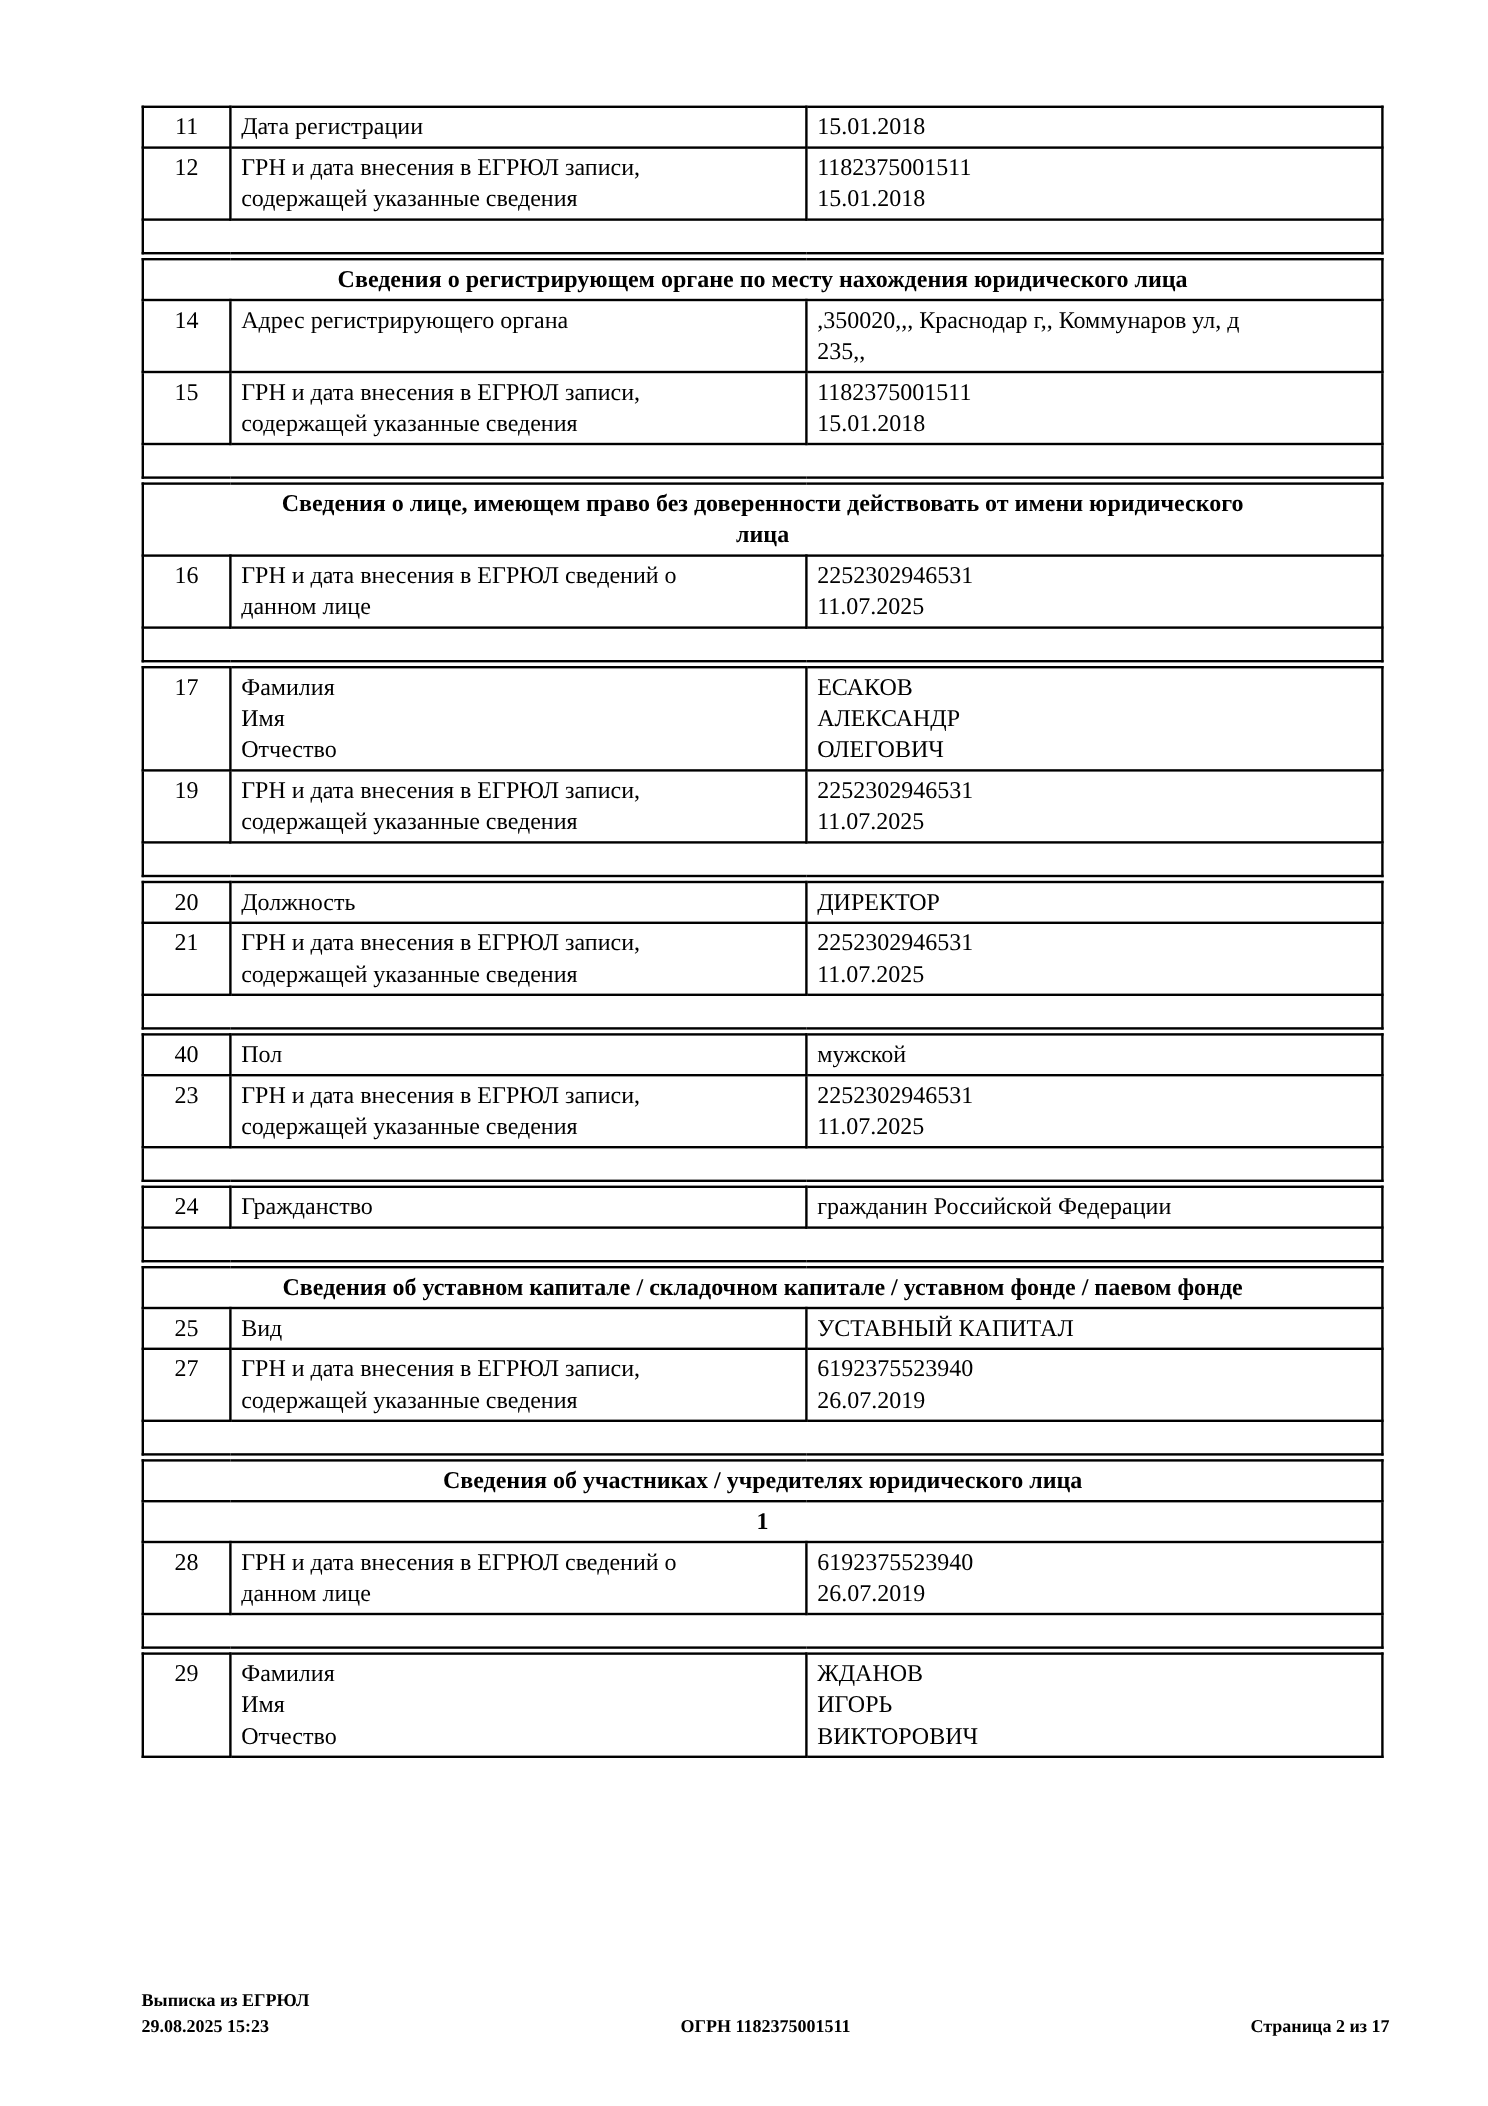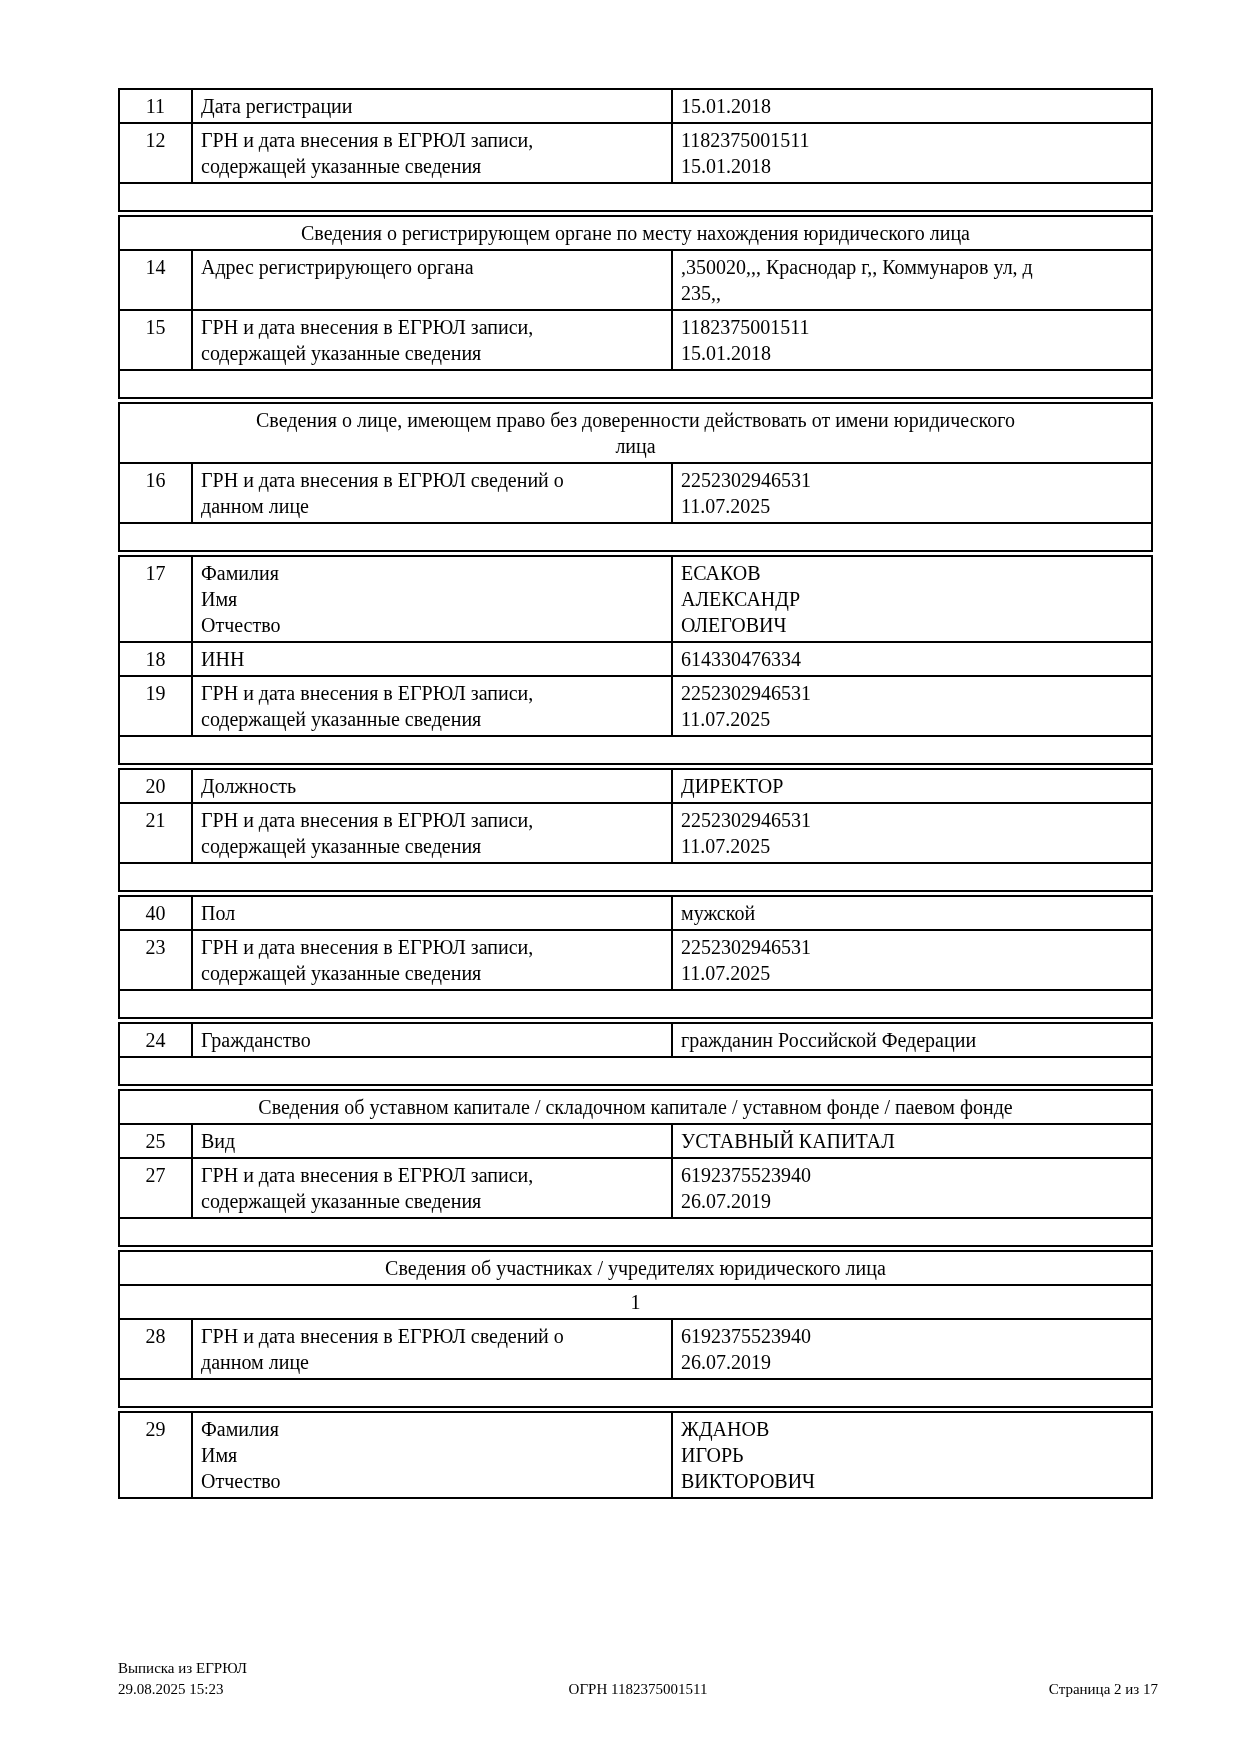--- a/index.html
+++ b/index.html
@@ -31,30 +31,31 @@
     vertical-align: top;
     font-size: 20px;
     line-height: 26px;
     white-space: pre-line;
     overflow: hidden;
   }
   col.c-num { width: 73px; }
   col.c-lbl { width: 480px; }
   col.c-val { width: 480px; }
   td.num { text-align: center; padding-left: 2px; padding-right: 2px; }
-  td.sect-h { font-weight: normal; text-align: center; }
+  td.sect-h { font-weight: bold; text-align: center; }
   td.spacer { height: 20px; padding: 0; }
   .footer {
     position: absolute;
     left: 118px;
     top: 1658px;
     width: 1040px;
     height: 42px;
     font-size: 15px;
     line-height: 21px;
+    font-weight: bold;
   }
   .f-left { position: absolute; left: 0; bottom: 0; }
   .f-center { position: absolute; left: 50%; transform: translateX(-50%); bottom: 0; }
   .f-right { position: absolute; right: 0; bottom: 0; text-align: center; }
 </style>
 </head>
 <body>
 
 <div class="page">
   <div class="content">
@@ -145,25 +146,20 @@
         </colgroup>
       <tbody>
           <tr>
         <td class="num">17</td>
         <td class="lbl">Фамилия
 Имя
 Отчество</td>
         <td class="val">ЕСАКОВ
 АЛЕКСАНДР
 ОЛЕГОВИЧ</td>
-      </tr>
-      <tr>
-        <td class="num">18</td>
-        <td class="lbl">ИНН</td>
-        <td class="val">614330476334</td>
       </tr>
       <tr>
         <td class="num">19</td>
         <td class="lbl">ГРН и дата внесения в ЕГРЮЛ записи,
 содержащей указанные сведения</td>
         <td class="val">2252302946531
 11.07.2025</td>
       </tr>
       <tr>
             <td class="spacer" colspan="3"></td>

